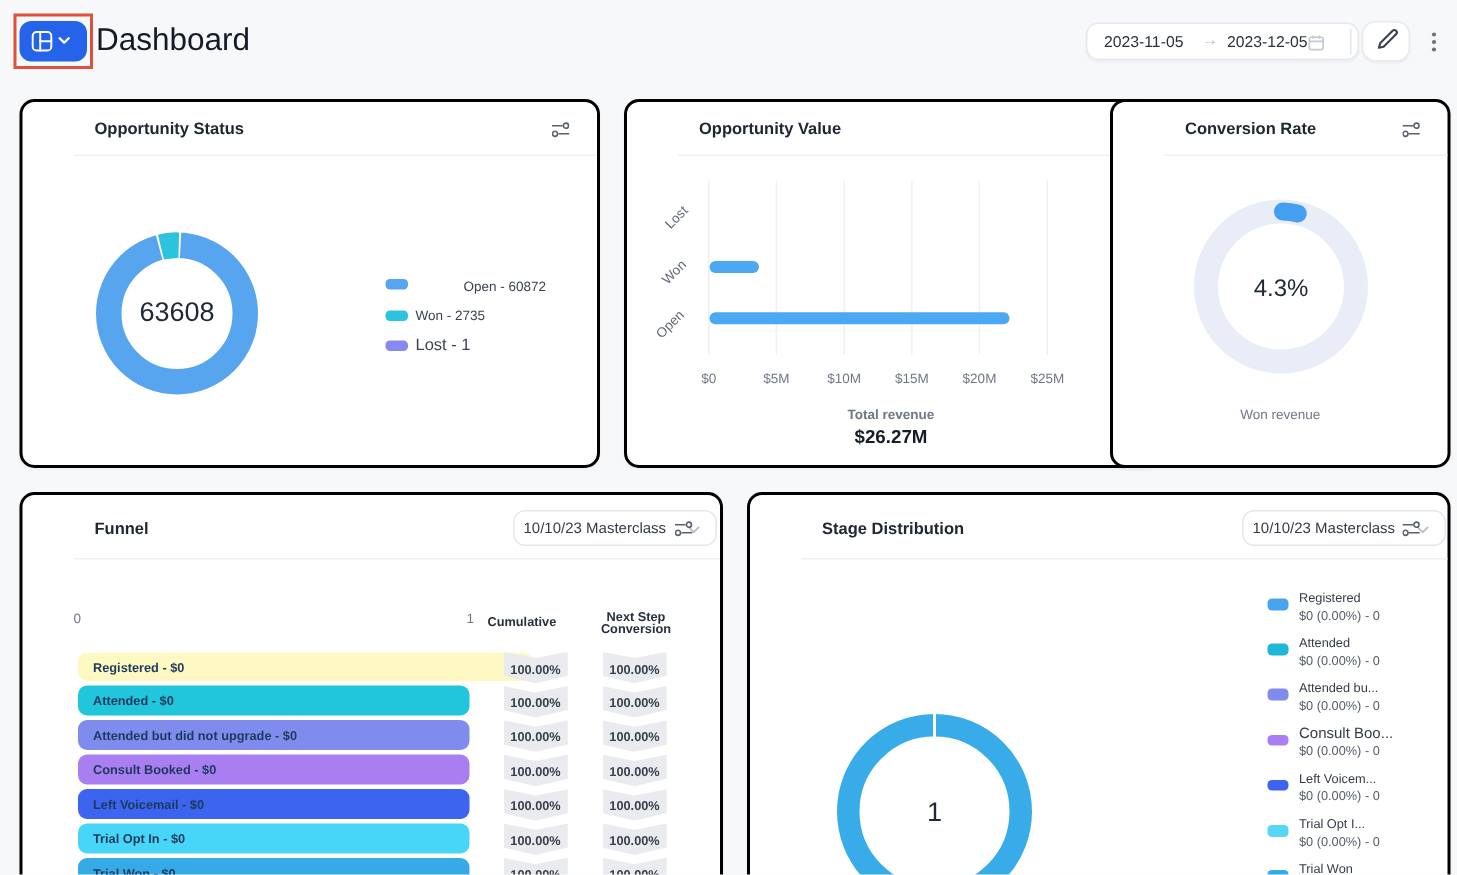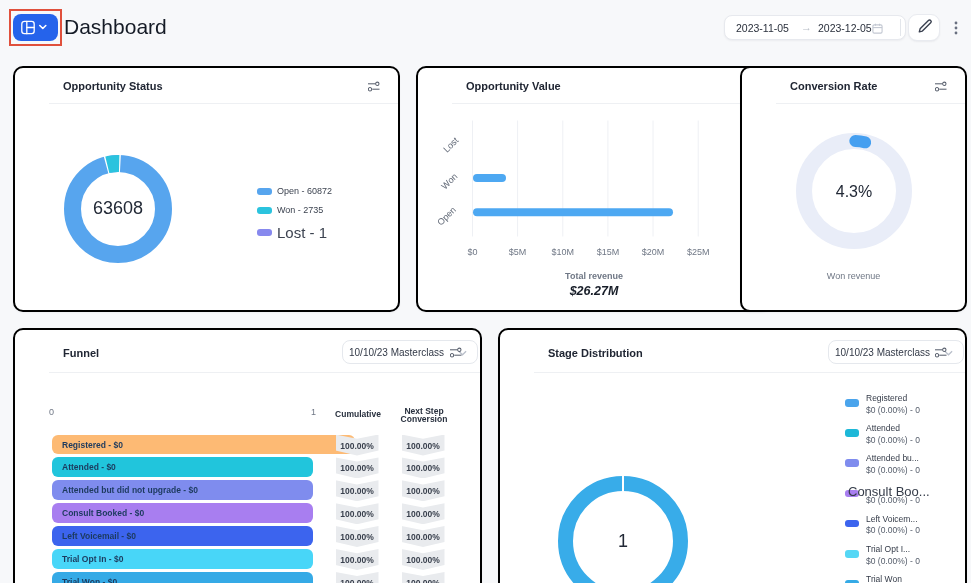--- a/index.html
+++ b/index.html
@@ -70,31 +70,31 @@
   <svg width="130" height="130" viewBox="0 0 130 130" style="position:absolute; left:38px; top:76px;">
     <g fill="none" stroke-width="17">
       <circle cx="65" cy="65" r="45.5" stroke="#57a5ee"></circle>
       <circle cx="65" cy="65" r="45.5" stroke="#fff" stroke-width="19" stroke-dasharray="2.5 283.3" stroke-dashoffset="12.45" transform="rotate(-90 65 65)"></circle>
       <circle cx="65" cy="65" r="45.5" stroke="#fff" stroke-width="19" stroke-dasharray="2.5 283.3" stroke-dashoffset="0.05" transform="rotate(-90 65 65)"></circle>
       <circle cx="65" cy="65" r="45.5" stroke="#2bc3de" stroke-dasharray="12.4 273.4" stroke-dashoffset="11.2" transform="rotate(-90 65 65)"></circle>
     </g>
     <text x="65" y="70" text-anchor="middle" font-size="18" fill="#222936">63608</text>
   </svg>
   <div style="position:absolute; left:242px; top:118px;">
-    <div style="display:flex; align-items:center; margin-bottom:9px;">
+    <div style="display:flex; margin-bottom:9px;gap:32px;">
       <div style="width:15px;height:7px;border-radius:3px;background:#57a5ee;margin-right:5px;"></div>
       <span style="font-size:9px;color:#3c4350;">Open - 60872</span>
     </div>
     <div style="display:flex; align-items:center; margin-bottom:9px;">
       <div style="width:15px;height:7px;border-radius:3px;background:#2bc3de;margin-right:5px;"></div>
       <span style="font-size:9px;color:#3c4350;">Won - 2735</span>
     </div>
     <div style="display:flex; align-items:center;">
       <div style="width:15px;height:7px;border-radius:3px;background:#8789ee;margin-right:5px;"></div>
-      <span style="font-size:15px;color:#3c4350;">Lost - 1</span>
+      <span style="font-size:11px;color:#3c4350;">Lost - 1</span>
     </div>
   </div>
 </div>
 
 <div class="card" style="left:416px; top:66px; width:356px; height:246px;">
   <div class="chead" style="height:36px;">
     <div class="ctitle" style="top:12px;">Opportunity Value</div>
     <svg class="slid" style="right:18px; top:13px;" width="12" height="11" viewBox="0 0 12 11">
       <g stroke="#59606e" fill="none" stroke-width="1.05">
         <line x1="0" y1="2.8" x2="7" y2="2.8"></line>
@@ -123,21 +123,21 @@
     <g font-size="9" fill="#6f7785" text-anchor="middle">
       <text x="54.5" y="151">$0</text>
       <text x="99.6" y="151">$5M</text>
       <text x="144.8" y="151">$10M</text>
       <text x="189.9" y="151">$15M</text>
       <text x="235" y="151">$20M</text>
       <text x="280.2" y="151">$25M</text>
     </g>
   </svg>
   <div style="position:absolute; left:0; top:203px; width:100%; text-align:center; font-size:9px;font-weight:bold;" class="muted">Total revenue</div>
-  <div style="position:absolute; left:0; top:216px; width:100%; text-align:center; font-size:12.5px; font-weight:bold; color:#171d28;font-style:italic;">$26.27M</div>
+  <div style="position:absolute; left:0; top:216px; width:100%; text-align:center; font-size:12.5px; font-weight:bold; color:#171d28;">$26.27M</div>
 </div>
 
 <div class="card" style="left:740px; top:66px; width:227px; height:246px;">
   <div class="chead" style="height:36px;">
     <div class="ctitle" style="top:12px;">Conversion Rate</div>
     <svg class="slid" style="right:18px; top:13px;" width="12" height="11" viewBox="0 0 12 11">
       <g stroke="#59606e" fill="none" stroke-width="1.05">
         <line x1="0" y1="2.8" x2="7" y2="2.8"></line>
           <circle cx="9.3" cy="2.8" r="1.7"></circle>
         <circle cx="2" cy="8.2" r="1.7"></circle>
@@ -166,25 +166,25 @@
       <g stroke="#59606e" fill="none" stroke-width="1.05">
         <line x1="0" y1="2.8" x2="7" y2="2.8"></line>
           <circle cx="9.3" cy="2.8" r="1.7"></circle>
         <circle cx="2" cy="8.2" r="1.7"></circle>
           <line x1="4.3" y1="8.2" x2="11.5" y2="8.2"></line>
       </g>
     </svg>
   </div>
   <div style="position:absolute; left:34px; top:77px; font-size:9px;" class="muted">0</div>
   <div style="position:absolute; left:296px; top:77px; font-size:9px;" class="muted">1</div>
-  <div style="position:absolute; left:310px; top:79px; width:66px; text-align:center; font-size:8.5px; font-weight:bold; color:#28303e;">Cumulative</div>
+  <div style="position:absolute; left:310px; top:79px; width:66px; text-align:left; font-size:8.5px; font-weight:bold; color:#28303e;">Cumulative</div>
   <div style="position:absolute; left:376px; top:76.5px; width:66px; text-align:center; font-size:8.5px; font-weight:bold; color:#28303e; line-height:8.5px;">Next Step<br>Conversion</div>
 
   <div>
-  <div style="position:absolute; left:37px; top:104.5px; width:303px; height:19.5px; background:#fdba74; border-radius:6px;">
+  <div style="position:absolute; left:37px; top:104.5px; width:303px; height:19.5px; background:#fef9c3; border-radius:6px;">
         <div style="position:absolute; left:10px; top:5px; font-size:8.5px; font-weight:bold; color:#1c3a5e; white-space:nowrap;">Registered - $0</div>
       </div>
   <div style="position:absolute; left:320.5px; top:104.5px; width:43px; height:21px; background:#e9ebee; clip-path:polygon(0 0, 50% 20%, 100% 0, 100% 76%, 50% 100%, 0 76%); text-align:center;">
         <div style="font-size:8.5px; font-weight:bold; color:#39404d; margin-top:6px;">100.00%</div>
       </div>
   <div style="position:absolute; left:386.5px; top:104.5px; width:43px; height:21px; background:#e9ebee; clip-path:polygon(0 0, 50% 20%, 100% 0, 100% 76%, 50% 100%, 0 76%); text-align:center;">
         <div style="font-size:8.5px; font-weight:bold; color:#39404d; margin-top:6px;">100.00%</div>
       </div>
   <div style="position:absolute; left:37px; top:127.4px; width:261px; height:19.5px; background:#21c5dc; border-radius:6px;">
         <div style="position:absolute; left:10px; top:5px; font-size:8.5px; font-weight:bold; color:#1c3a5e; white-space:nowrap;">Attended - $0</div>
@@ -270,21 +270,21 @@
   <div style="position:absolute; left:345px; top:69.0px; width:13.5px; height:7.5px; border-radius:3px; background:#4aa4ec;"></div>
   <div style="position:absolute; left:366px; top:63.0px; font-size:8.5px; color:#343b48; white-space:nowrap;">Registered</div>
   <div style="position:absolute; left:366px; top:74.5px; font-size:8.5px; color:#545c6a; white-space:nowrap;">$0 (0.00%) - 0</div>
   <div style="position:absolute; left:345px; top:99.2px; width:13.5px; height:7.5px; border-radius:3px; background:#1db8d8;"></div>
   <div style="position:absolute; left:366px; top:93.2px; font-size:8.5px; color:#343b48; white-space:nowrap;">Attended</div>
   <div style="position:absolute; left:366px; top:104.7px; font-size:8.5px; color:#545c6a; white-space:nowrap;">$0 (0.00%) - 0</div>
   <div style="position:absolute; left:345px; top:129.4px; width:13.5px; height:7.5px; border-radius:3px; background:#7f8cee;"></div>
   <div style="position:absolute; left:366px; top:123.4px; font-size:8.5px; color:#343b48; white-space:nowrap;">Attended bu...</div>
   <div style="position:absolute; left:366px; top:134.9px; font-size:8.5px; color:#545c6a; white-space:nowrap;">$0 (0.00%) - 0</div>
   <div style="position:absolute; left:345px; top:159.6px; width:13.5px; height:7.5px; border-radius:3px; background:#a87ef0;"></div>
-  <div style="position:absolute; left:348px; top:153.6px; font-size:13px; color:#343b48; white-space:nowrap;">Consult Boo...</div>
+  <div style="position:absolute; left:366px; top:153.6px; font-size:10px; color:#343b48; white-space:nowrap;">Consult Boo...</div>
   <div style="position:absolute; left:366px; top:165.1px; font-size:8.5px; color:#545c6a; white-space:nowrap;">$0 (0.00%) - 0</div>
   <div style="position:absolute; left:345px; top:189.8px; width:13.5px; height:7.5px; border-radius:3px; background:#3c64ee;"></div>
   <div style="position:absolute; left:366px; top:183.8px; font-size:8.5px; color:#343b48; white-space:nowrap;">Left Voicem...</div>
   <div style="position:absolute; left:366px; top:195.3px; font-size:8.5px; color:#545c6a; white-space:nowrap;">$0 (0.00%) - 0</div>
   <div style="position:absolute; left:345px; top:220.0px; width:13.5px; height:7.5px; border-radius:3px; background:#55d7f5;"></div>
   <div style="position:absolute; left:366px; top:214.0px; font-size:8.5px; color:#343b48; white-space:nowrap;">Trial Opt I...</div>
   <div style="position:absolute; left:366px; top:225.5px; font-size:8.5px; color:#545c6a; white-space:nowrap;">$0 (0.00%) - 0</div>
   <div style="position:absolute; left:345px; top:250.2px; width:13.5px; height:7.5px; border-radius:3px; background:#35aae6;"></div>
   <div style="position:absolute; left:366px; top:244.2px; font-size:8.5px; color:#343b48; white-space:nowrap;">Trial Won</div>
 

